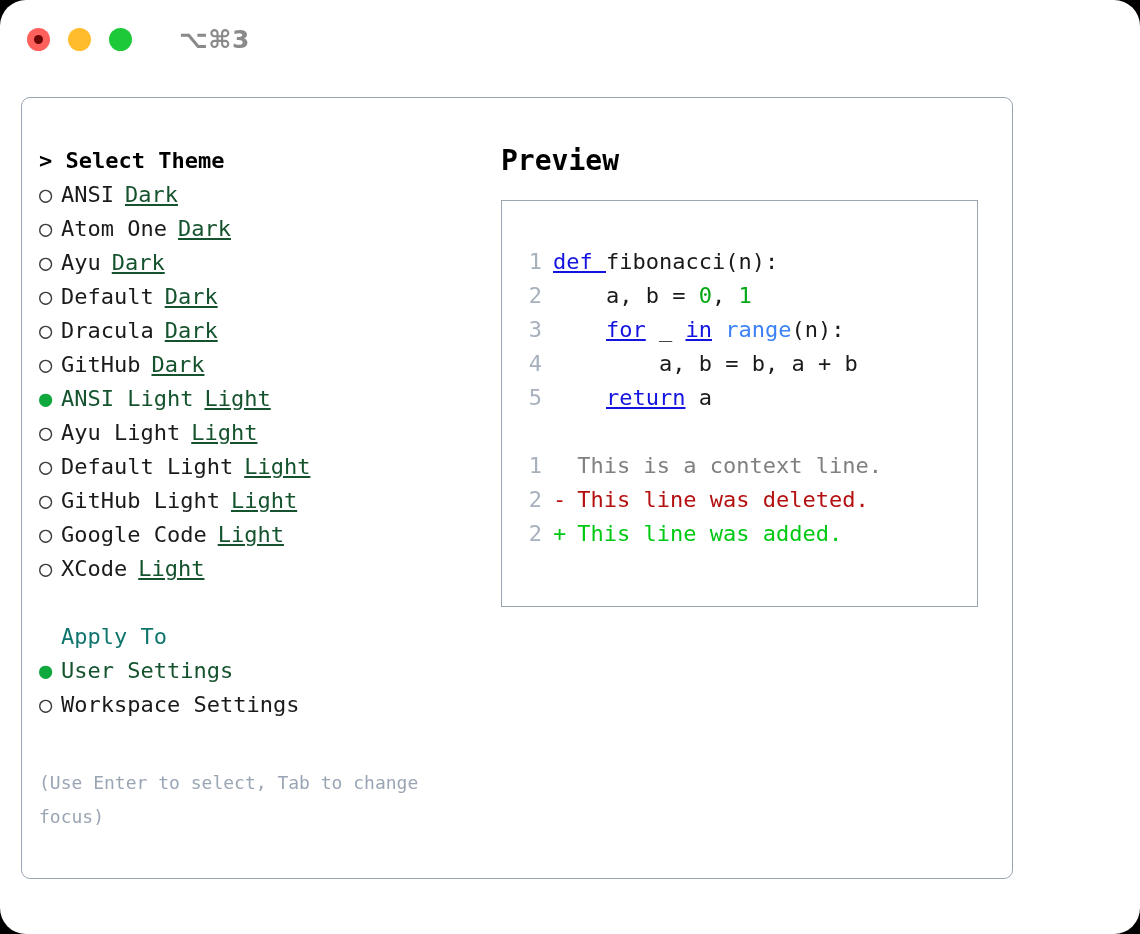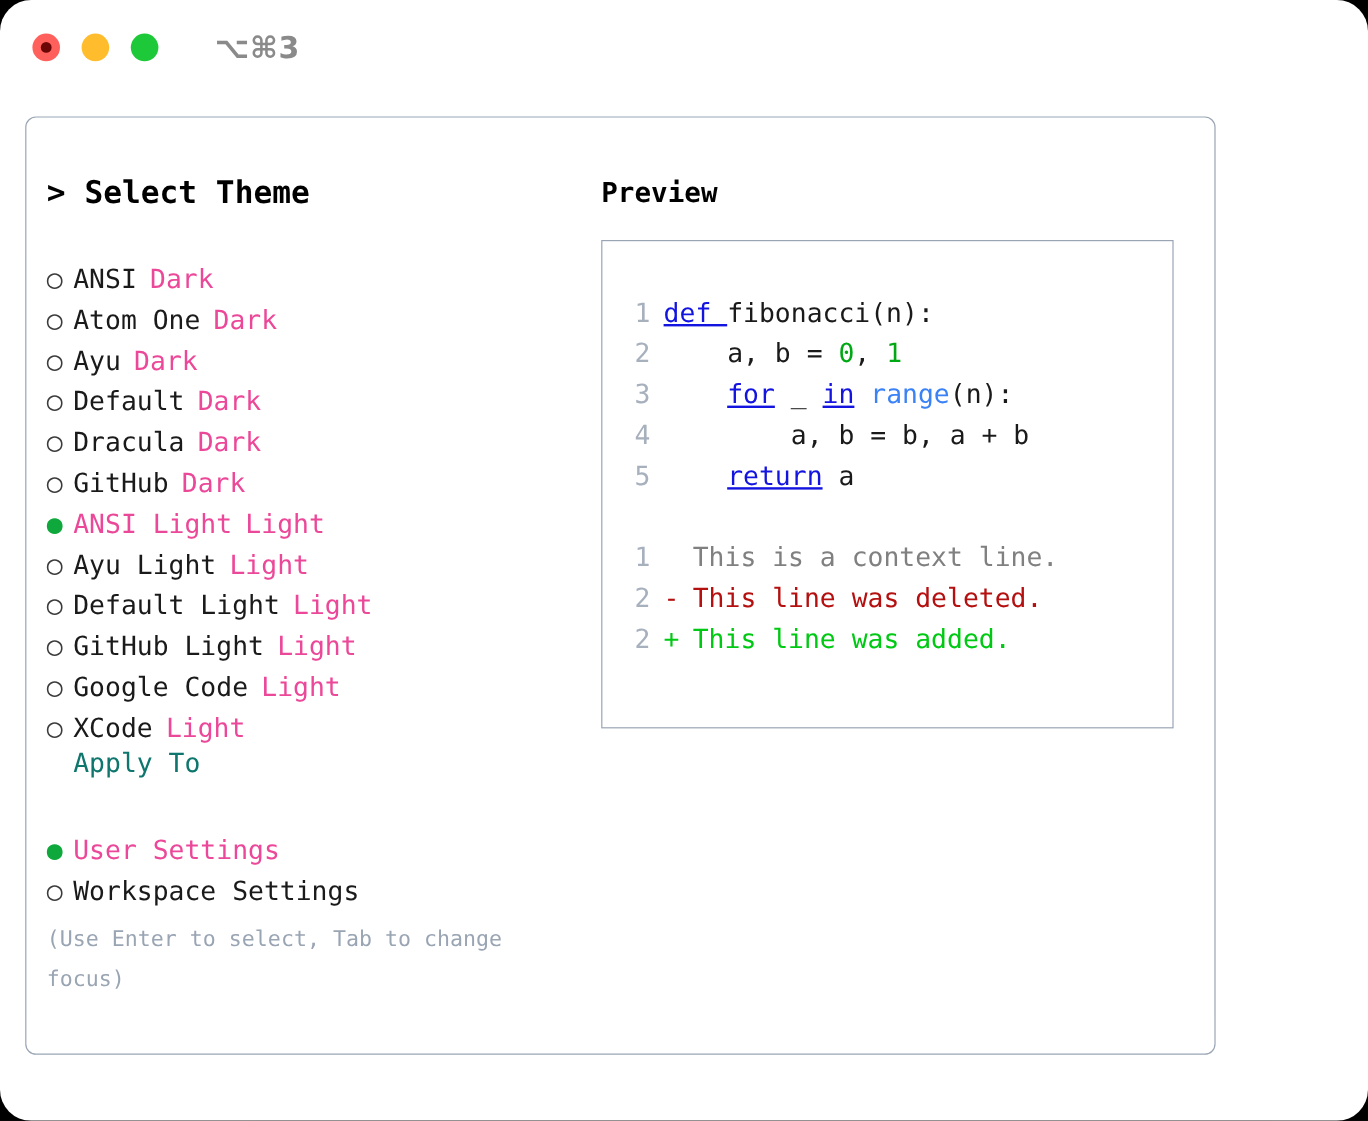--- a/index.html
+++ b/index.html
@@ -91,21 +91,21 @@
   }
   #right-pane {
     position: absolute;
     left: 479px;
     top: 46px;
     width: 485px;
   }
 
   
   .section-head {
-    font-size: 26px;
+    font-size: 22px;
     font-weight: 700;
     color: #000000;
     line-height: 34px;
     white-space: pre;
   }
   .caret { font-weight: 700; color: #000; }
 
   
   .opt-row {
     display: flex;
@@ -117,23 +117,23 @@
   }
   .bullet {
     display: inline-block;
     width: 22px;
     flex: 0 0 22px;
     text-align: left;
     font-size: 22px;
     color: #3b3b3b;
   }
   .bullet.on { color: #0FA83C; }
-  .opt-name  { color: #1a1a1a; margin-top: 39px; }
-  .opt-row.selected .opt-name { color: #ec4899; }
-  .opt-kind  { color: #ec4899; padding-left: 11px; }
+  .opt-name  { color: #1a1a1a; }
+  .opt-row.selected .opt-name { color: #14532d; }
+  .opt-kind  { color: #14532d; padding-left: 11px; text-decoration: underline; }
 
   .spacer-row { height: 34px; }
 
   .group-label {
     height: 34px;
     line-height: 34px;
     font-size: 22px;
     color: #0f766e;
     padding-left: 22px;
     white-space: pre;
@@ -143,21 +143,21 @@
     margin-top: 44px;
     font-size: 18px;
     line-height: 34px;
     color: #9AA5B4;
     width: 420px;
     white-space: normal;
   }
 
   
   .preview-head {
-    font-size: 23px;
+    font-size: 28px;
     font-weight: 700;
     color: #000;
     line-height: 34px;
     white-space: pre;
   }
   #preview-box {
     margin-top: 22px;
     width: 477px;
     height: 407px;
     border: 1.6px solid #9AA5B4;

